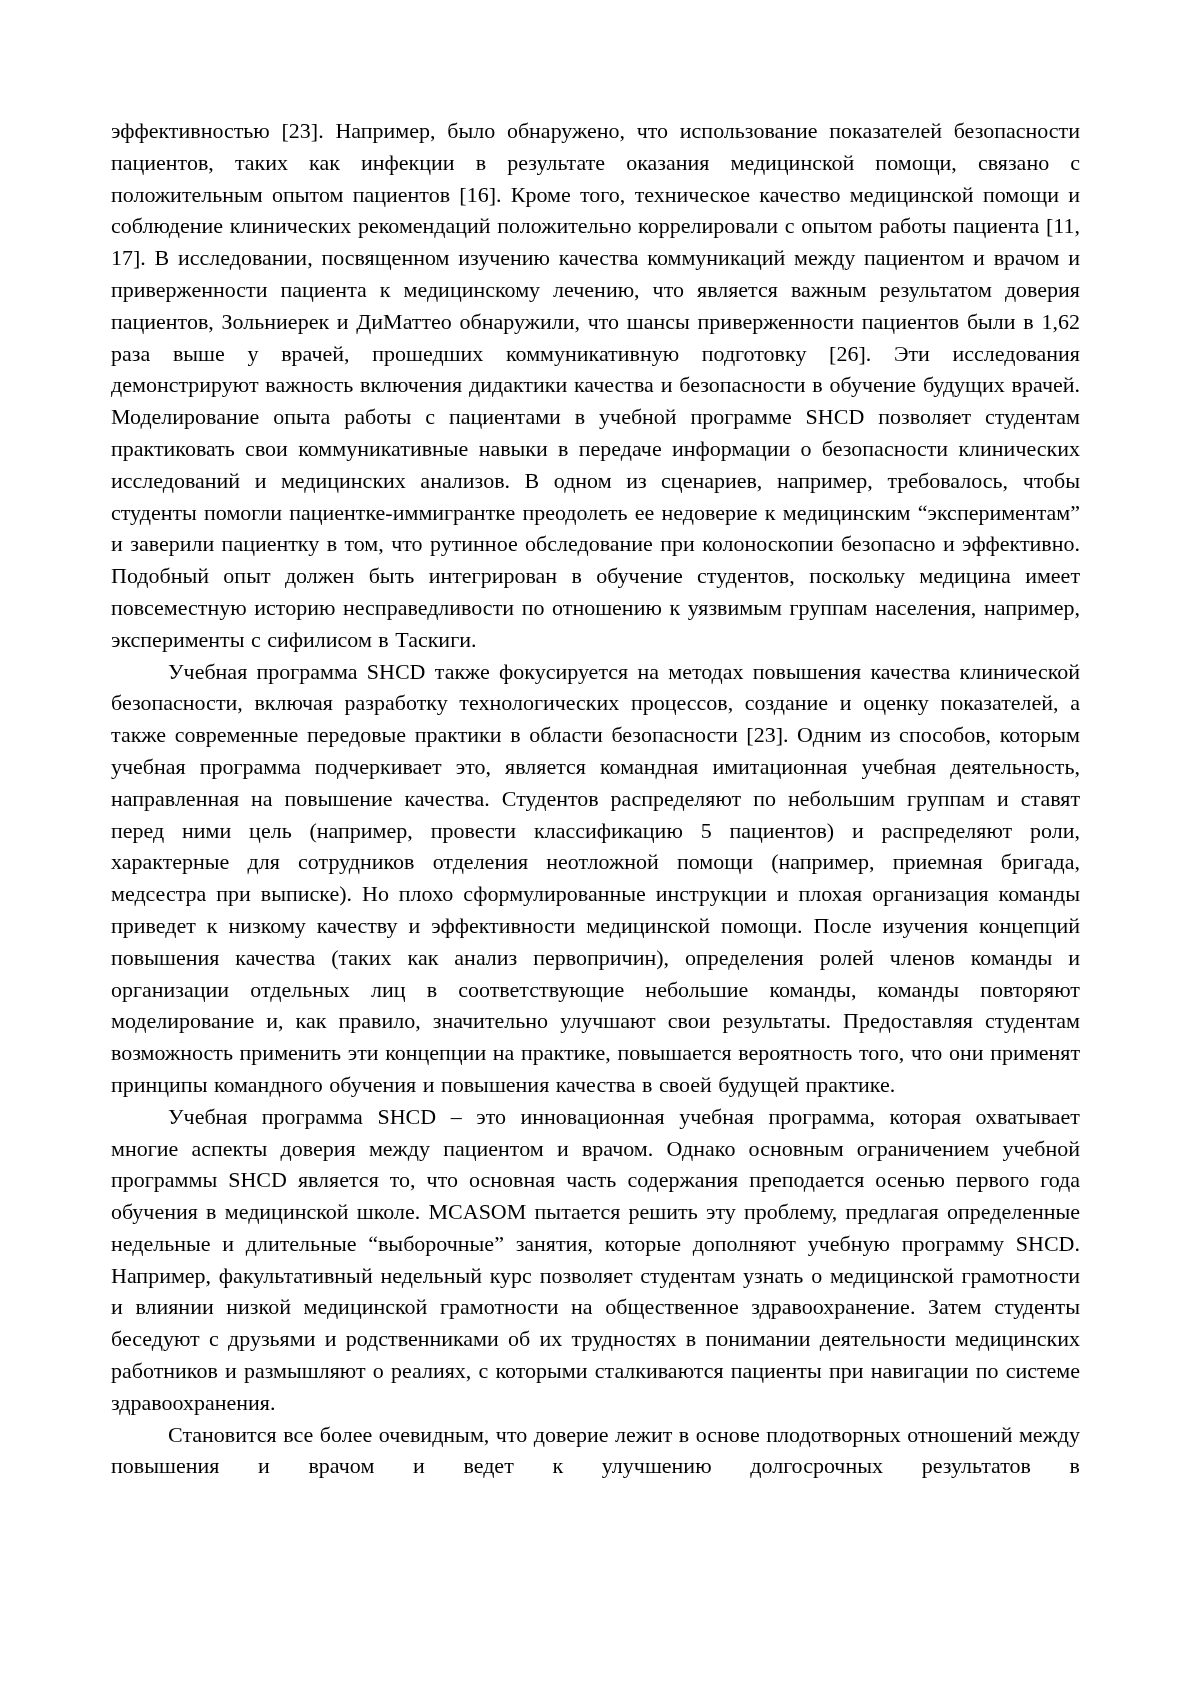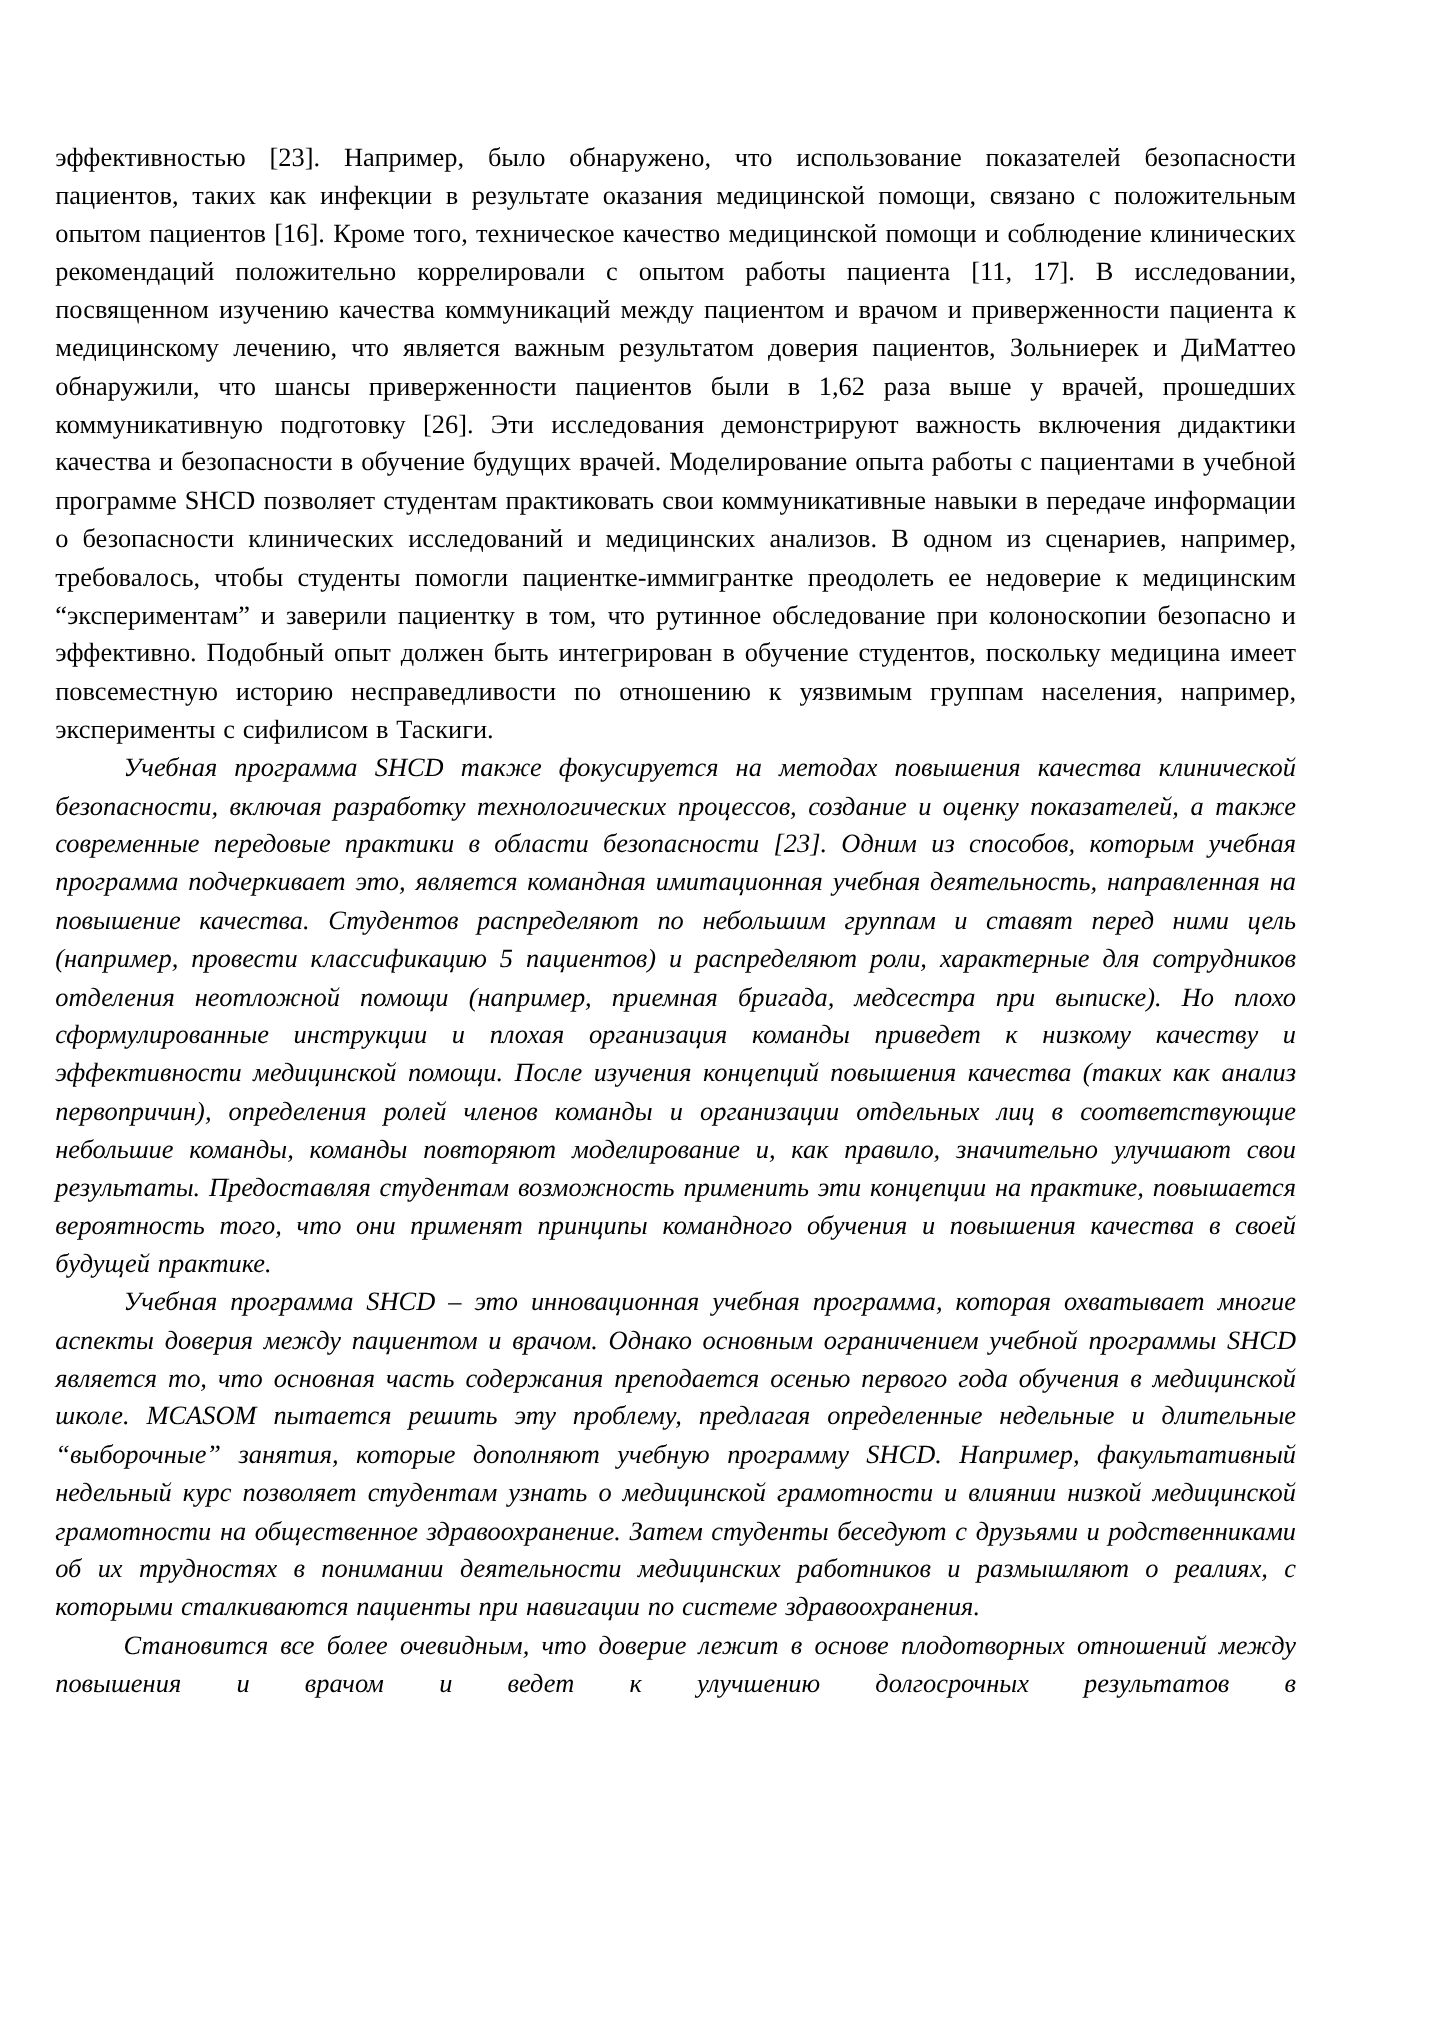--- a/index.html
+++ b/index.html
@@ -11,35 +11,34 @@
     width: 1200px;
     height: 1697px;
     position: relative;
     overflow: hidden;
   }
   .page {
     box-sizing: border-box;
     width: 1200px;
     height: 1697px;
     background: #ffffff;
-    padding: 115px 120px 0 46px;
+    padding: 115px 120px 0 111px;
   }
   .para {
     margin: 0;
     font-family: "Liberation Serif", "DejaVu Serif", serif;
     font-size: 22px;
     line-height: 31.8px;
     color: #000000;
     text-align: justify;
     letter-spacing: 0;
     word-spacing: 1px;
   }
   .para.indent {
     text-indent: 57px;
-    font-style: italic;
   }
   
   .para.continues {
     text-align-last: justify;
   }
 </style>
 </head>
 <body>
 
 <div class="page">

